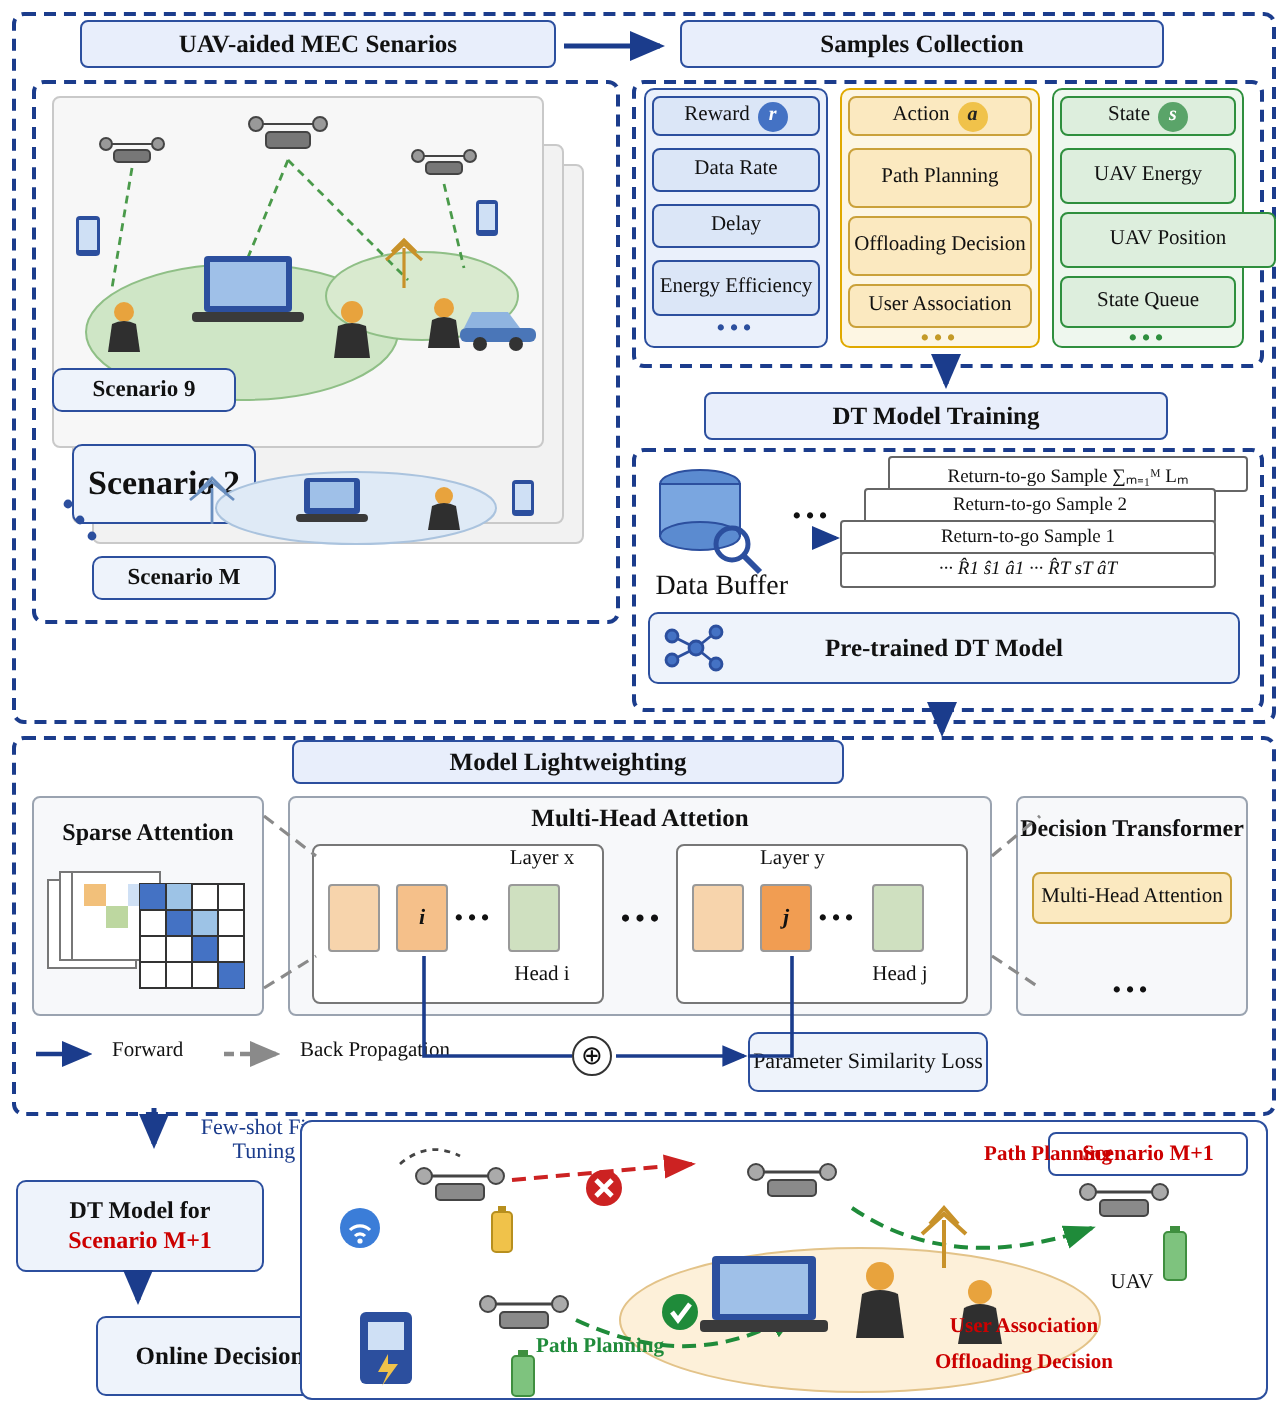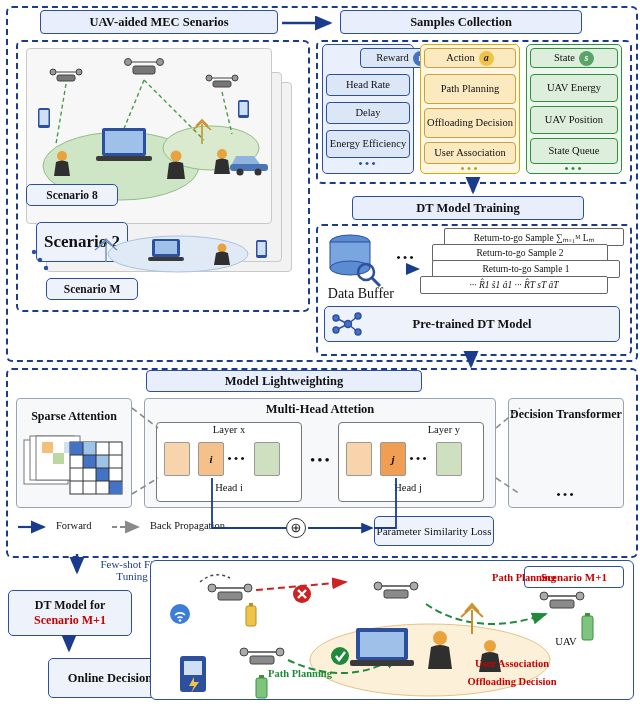--- a/index.html
+++ b/index.html
@@ -43,21 +43,21 @@
   .arrow{position:absolute;}
   svg{overflow:visible;}
 
   
   .rtg{position:absolute;box-sizing:border-box;border:1px solid #666;background:#fff;border-radius:2px;
        font-size:9.5px;display:flex;align-items:center;justify-content:center;}
 
   
   .sub-panel{position:absolute;box-sizing:border-box;border:1px solid #9aa3b0;border-radius:4px;background:#f7f8fa;}
   .headbox{position:absolute;box-sizing:border-box;border:1px solid #999;border-radius:2px;}
-  .layerlabel{position:absolute;font-size:10.5px;}
+  .layerlabel{position:absolute;font-size:10.5px;padding-left:42px;}
 
   .legend{position:absolute;font-size:10.5px;}
 
   
   .scene{position:absolute;box-sizing:border-box;border:1.5px solid #2c4f9e;border-radius:6px;background:#fff;}
   .redlbl{color:#cc0000;font-weight:bold;font-size:10.5px;position:absolute;text-align:center;}
   .greenlbl{color:#1f8b3a;font-weight:bold;font-size:10.5px;position:absolute;text-align:center;}
   .scen-pill{position:absolute;box-sizing:border-box;border:1.5px solid #2c4f9e;border-radius:4px;background:#fff;
     color:#cc0000;font-weight:bold;font-size:11px;display:flex;align-items:center;justify-content:center;}
 
@@ -162,21 +162,21 @@
 
     <g transform="translate(222,116)">
         <path d="M-16,0 l4,-8 h18 l6,8 z" fill="#8fb4e0"></path>
         <rect x="-18" y="0" width="38" height="7" rx="3" fill="#4a76b8"></rect>
         <circle cx="-8" cy="8" r="3.5" fill="#333"></circle>
         <circle cx="10" cy="8" r="3.5" fill="#333"></circle>
       </g>
   </svg>
 
   <div class="box solidblue" style="left:26px;top:184px;width:92px;height:22px;font-weight:bold;font-size:11.5px;">
-    <span>Scenario 8</span>
+    <span>Scenario 9</span>
   </div>
   <div class="box solidblue" style="left:36px;top:222px;width:92px;height:40px;font-weight:bold;font-size:17px;">
     <span>Scenario 2</span>
   </div>
   <div class="box solidblue" style="left:46px;top:278px;width:92px;height:22px;font-weight:bold;font-size:11.5px;">
     <span>Scenario M</span>
   </div>
 
   <svg style="position:absolute;left:30px;top:248px;" width="26" height="28">
     <circle cx="4" cy="4" r="2.2" fill="#2c4f9e"></circle>
@@ -200,26 +200,26 @@
         <path d="M-7,2 L0,-5 L7,2"></path>
         <path d="M-11,6 L0,-3 L11,6"></path>
       </g>
     <rect x="210" y="14" width="11" height="18" rx="2" fill="#2c4f9e"></rect>
       <rect x="211.5" y="16" width="8" height="13" fill="#cfe0f5"></rect>
   </svg>
 
   <div class="dashed" style="position:absolute;left:316px;top:40px;width:312px;height:140px;"></div>
 
   <div class="col reward" style="left:322px;top:44px;width:92px;height:130px;"></div>
-  <div class="cell b" style="left:326px;top:48px;width:84px;height:20px;margin-left:34px;">
+  <div class="cell b" style="left:326px;top:48px;width:84px;height:20px;">
     <span>Reward</span>
       <span class="circ b">r</span>
   </div>
   <div class="cell b" style="left:326px;top:74px;width:84px;height:22px;">
-    <span>Head Rate</span>
+    <span>Data Rate</span>
     </div>
   <div class="cell b" style="left:326px;top:102px;width:84px;height:22px;">
     <span>Delay</span>
     </div>
   <div class="cell b" style="left:326px;top:130px;width:84px;height:28px;">
     <span>Energy Efficiency</span>
     </div>
   <div class="box" style="left:326px;top:158px;width:84px;height:12px;color:#2c4f9e;">
     <span class="dots3">•••</span>
     </div>
@@ -243,21 +243,21 @@
     </div>
 
   <div class="col state" style="left:526px;top:44px;width:96px;height:130px;"></div>
   <div class="cell g" style="left:530px;top:48px;width:88px;height:20px;">
     <span>State</span>
       <span class="circ g">s</span>
   </div>
   <div class="cell g" style="left:530px;top:74px;width:88px;height:28px;">
     <span>UAV Energy</span>
     </div>
-  <div class="cell g" style="left:530px;top:106px;width:88px;height:28px;">
+  <div class="cell g" style="left:530px;top:106px;width:108px;height:28px;">
     <span>UAV Position</span>
     </div>
   <div class="cell g" style="left:530px;top:138px;width:88px;height:26px;">
     <span>State Queue</span>
     </div>
   <div class="box" style="left:530px;top:163px;width:88px;height:12px;color:#2f8f3e;">
     <span class="dots3">•••</span>
     </div>
 
   <svg class="arrow" style="left:466px;top:178px;" width="16" height="22">
@@ -287,21 +287,21 @@
   <div class="box" style="left:394px;top:252px;width:24px;height:12px;">
     <span class="dots3">•••</span>
   </div>
 
   <div class="rtg" style="left:444px;top:228px;width:180px;height:18px;">
     <span>Return-to-go Sample ∑ₘ₌₁ᴹ Lₘ</span>
     </div>
   <div class="rtg" style="left:432px;top:244px;width:176px;height:18px;">
     <span>Return-to-go Sample 2</span>
     </div>
-  <div class="rtg" style="left:420px;top:260px;width:188px;height:18px;margin-left:12px;">
+  <div class="rtg" style="left:420px;top:260px;width:188px;height:18px;">
     <span>Return-to-go Sample  1</span>
     </div>
   <div class="rtg" style="left:420px;top:276px;width:188px;height:18px;font-style:italic;">
     <span>···  R̂1  ŝ1  â1  ···  R̂T  sT  âT</span>
     </div>
 
   <svg class="arrow" style="left:388px;top:262px;" width="32" height="14">
     <defs>
         <marker id="ah3" markerWidth="7" markerHeight="7" refX="6" refY="3" orient="auto">
           <path d="M0,0 L7,3 L0,6 z" fill="#1b3c8c"></path>
@@ -392,37 +392,40 @@
     </div>
   <div class="headbox" style="left:254px;top:442px;width:26px;height:34px;background:#cfe0c0;"></div>
   <div class="layerlabel" style="left:156px;top:482px;width:146px;text-align:center;">
     <span>Head i</span></div>
 
   <div class="box" style="left:306px;top:452px;width:30px;height:16px;">
     <span class="dots3" style="font-size:15px;">•••</span>
     </div>
 
   <div class="sub-panel" style="left:338px;top:422px;width:146px;height:80px;background:#fff;border-color:#777;"></div>
-  <div class="layerlabel" style="left:338px;top:424px;width:122px;text-align:right;">
+  <div class="layerlabel" style="left:338px;top:424px;width:122px;text-align:left;">
     <span>Layer y</span></div>
   <div class="headbox" style="left:346px;top:442px;width:26px;height:34px;background:#f7d4ac;"></div>
   <div class="headbox" style="left:380px;top:442px;width:26px;height:34px;background:#f19d52;display:flex;align-items:center;justify-content:center;">
     <span class="ital bold" style="font-size:11px;">j</span>
     </div>
   <div class="box" style="left:408px;top:452px;width:22px;height:14px;">
     <span class="dots3">•••</span>
     </div>
   <div class="headbox" style="left:436px;top:442px;width:26px;height:34px;background:#cfe0c0;"></div>
   <div class="layerlabel" style="left:338px;top:482px;width:140px;text-align:center;">
     <span>Head j</span></div>
 
   <div class="sub-panel" style="left:508px;top:398px;width:116px;height:110px;"></div>
   <div class="box bold" style="left:508px;top:400px;width:116px;height:30px;font-size:12px;line-height:1.1;">
     <span>Decision Transformer</span>
   </div>
+  <div class="cell y" style="left:516px;top:436px;width:100px;height:26px;background:#fbe9c0;">
+    <span>Multi-Head Attention</span>
+    </div>
   <div class="box" style="left:516px;top:488px;width:100px;height:14px;">
     <span class="dots3">•••</span>
     </div>
 
   <svg style="position:absolute;left:6px;top:394px;" width="628" height="120">
     <g stroke="#8a8a8a" stroke-dasharray="6,4" stroke-width="1.6" fill="none">
       <line x1="126" y1="14" x2="152" y2="34"></line>
       <line x1="126" y1="100" x2="152" y2="84"></line>
       <line x1="490" y1="34" x2="514" y2="14"></line>
       <line x1="490" y1="84" x2="514" y2="100"></line>

